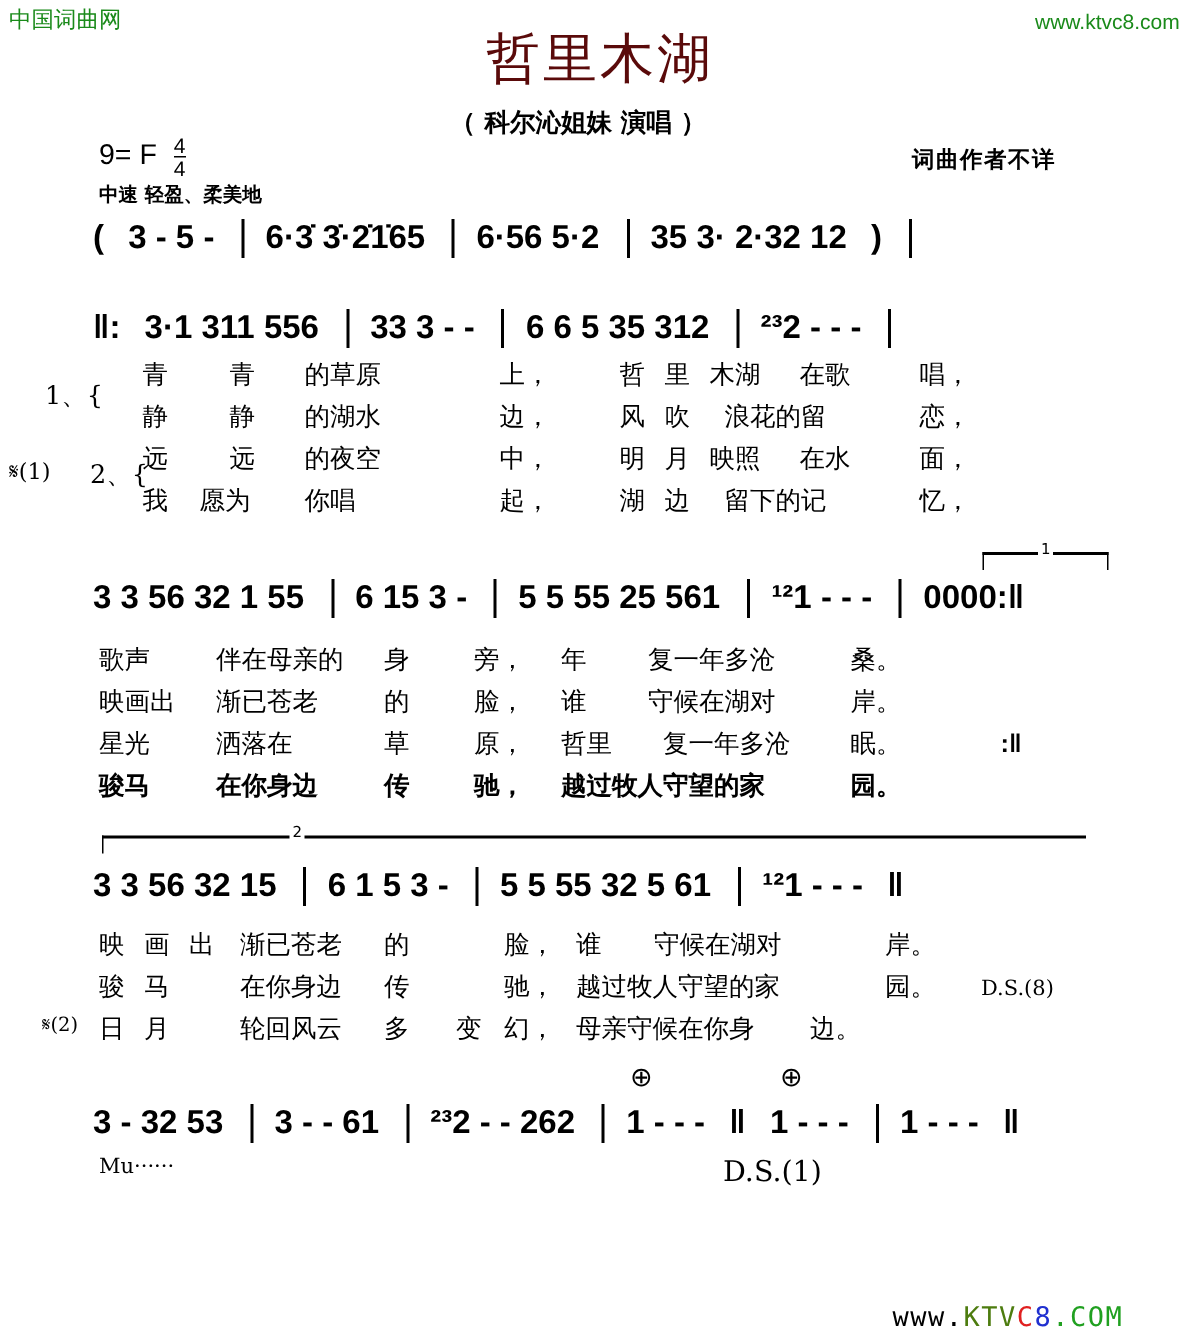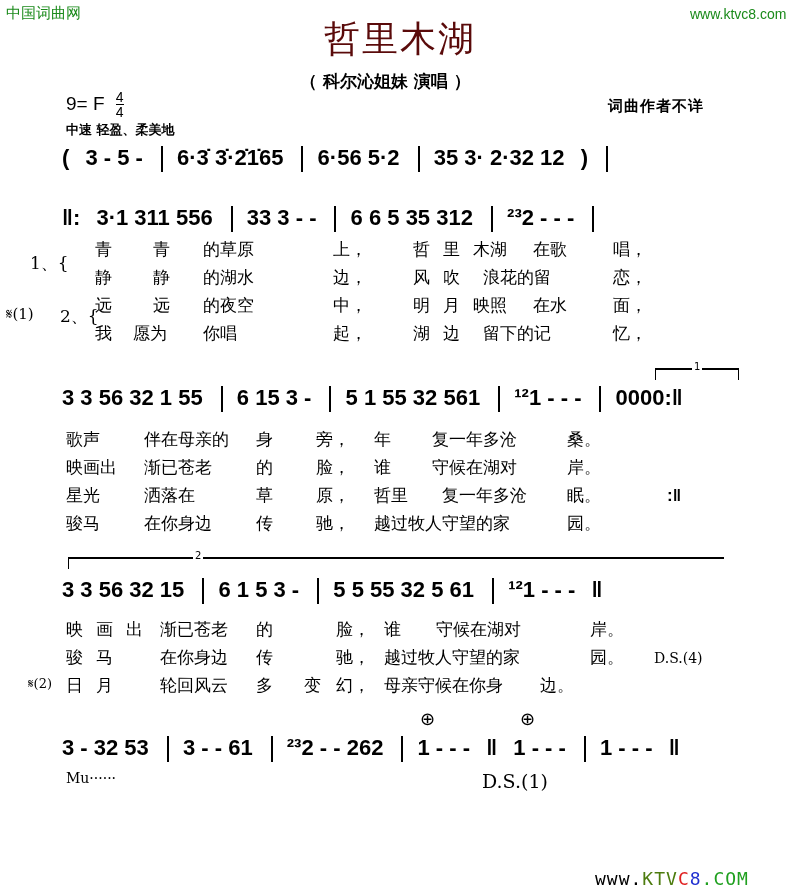--- a/index.html
+++ b/index.html
@@ -74,53 +74,53 @@
   <span style="width:38px">我</span><span style="width:70px">愿为</span><span style="width:130px">你唱</span><span style="width:80px">起，</span><span style="width:30px">湖</span><span style="width:40px">边</span><span style="width:130px">留下的记</span><span>忆，</span>
 </div>
 
 <div class="bracket" style="left:655px;top:368px;width:82px;border-left:1px solid #000;border-right:1px solid #000;">
   <span style="position:absolute;left:36px;top:-9px;font-size:10px;background:#fff;padding:0 2px;">1</span>
 </div>
 
 <div class="row" style="top:385px;">
   <span class="seg">3 3 56 32 1 55</span><span class="bar"></span>
   <span class="seg">6 15 3 -</span><span class="bar"></span>
-  <span class="seg">5 1 55 32 561</span><span class="bar"></span>
+  <span class="seg">5 5 55 25 561</span><span class="bar"></span>
   <span class="seg">¹²1 - - -</span><span class="bar"></span>
   <span class="seg">0000:‖</span>
 </div>
 <div class="lyr" style="left:66px;top:428px;">
   <span style="width:78px">歌声</span><span style="width:112px">伴在母亲的</span><span style="width:60px">身</span><span style="width:58px">旁，</span><span style="width:58px">年</span><span style="width:135px">复一年多沧</span><span>桑。</span>
 </div>
 <div class="lyr" style="left:66px;top:456px;">
   <span style="width:78px">映画出</span><span style="width:112px">渐已苍老</span><span style="width:60px">的</span><span style="width:58px">脸，</span><span style="width:58px">谁</span><span style="width:135px">守候在湖对</span><span>岸。</span>
 </div>
 <div class="lyr" style="left:66px;top:484px;">
   <span style="width:78px">星光</span><span style="width:112px">洒落在</span><span style="width:60px">草</span><span style="width:58px">原，</span><span style="width:68px">哲里</span><span style="width:125px">复一年多沧</span><span style="width:100px">眠。</span><span style="font-weight:bold;font-family:'Liberation Sans',sans-serif;">:‖</span>
 </div>
-<div class="lyr" style="left:66px;top:512px;">
+<div class="lyr" style="left:66px;top:512px;font-weight:bold;">
   <span style="width:78px">骏马</span><span style="width:112px">在你身边</span><span style="width:60px">传</span><span style="width:58px">驰，</span><span style="width:193px">越过牧人守望的家</span><span>园。</span>
 </div>
 
 <div class="bracket" style="left:68px;top:557px;width:655px;border-left:1px solid #000;">
   <span style="position:absolute;left:124px;top:-9px;font-size:10px;background:#fff;padding:0 2px;">2</span>
 </div>
 
 <div class="row" style="top:577px;">
   <span class="seg">3 3 56 32 15</span><span class="bar"></span>
   <span class="seg">6 1 5 3 -</span><span class="bar"></span>
   <span class="seg">5 5 55 32 5 61</span><span class="bar"></span>
   <span class="seg">¹²1 - - -</span>
   <span class="seg">‖</span>
 </div>
 <div class="lyr" style="left:66px;top:618px;">
   <span style="width:30px">映</span><span style="width:30px">画</span><span style="width:34px">出</span><span style="width:96px">渐已苍老</span><span style="width:80px">的</span><span style="width:48px">脸，</span><span style="width:52px">谁</span><span style="width:154px">守候在湖对</span><span>岸。</span>
 </div>
 <div class="lyr" style="left:66px;top:646px;">
-  <span style="width:30px">骏</span><span style="width:64px">马</span><span style="width:96px">在你身边</span><span style="width:80px">传</span><span style="width:48px">驰，</span><span style="width:206px">越过牧人守望的家</span><span style="width:64px">园。</span><span style="font-size:14px;">D.S.(4)</span>
+  <span style="width:30px">骏</span><span style="width:64px">马</span><span style="width:96px">在你身边</span><span style="width:80px">传</span><span style="width:48px">驰，</span><span style="width:206px">越过牧人守望的家</span><span style="width:64px">园。</span><span style="font-size:14px;">D.S.(8)</span>
 </div>
 <div class="abs" style="left:28px;top:676px;font-size:13px;font-family:'DejaVu Serif',serif;">𝄋(2)</div>
 <div class="lyr" style="left:66px;top:674px;">
   <span style="width:30px">日</span><span style="width:64px">月</span><span style="width:96px">轮回风云</span><span style="width:48px">多</span><span style="width:32px">变</span><span style="width:48px">幻，</span><span style="width:156px">母亲守候在你身</span><span>边。</span>
 </div>
 
 <div class="coda" style="left:420px;top:708px;">⊕</div>
 <div class="coda" style="left:520px;top:708px;">⊕</div>
 
 <div class="row" style="top:735px;">

